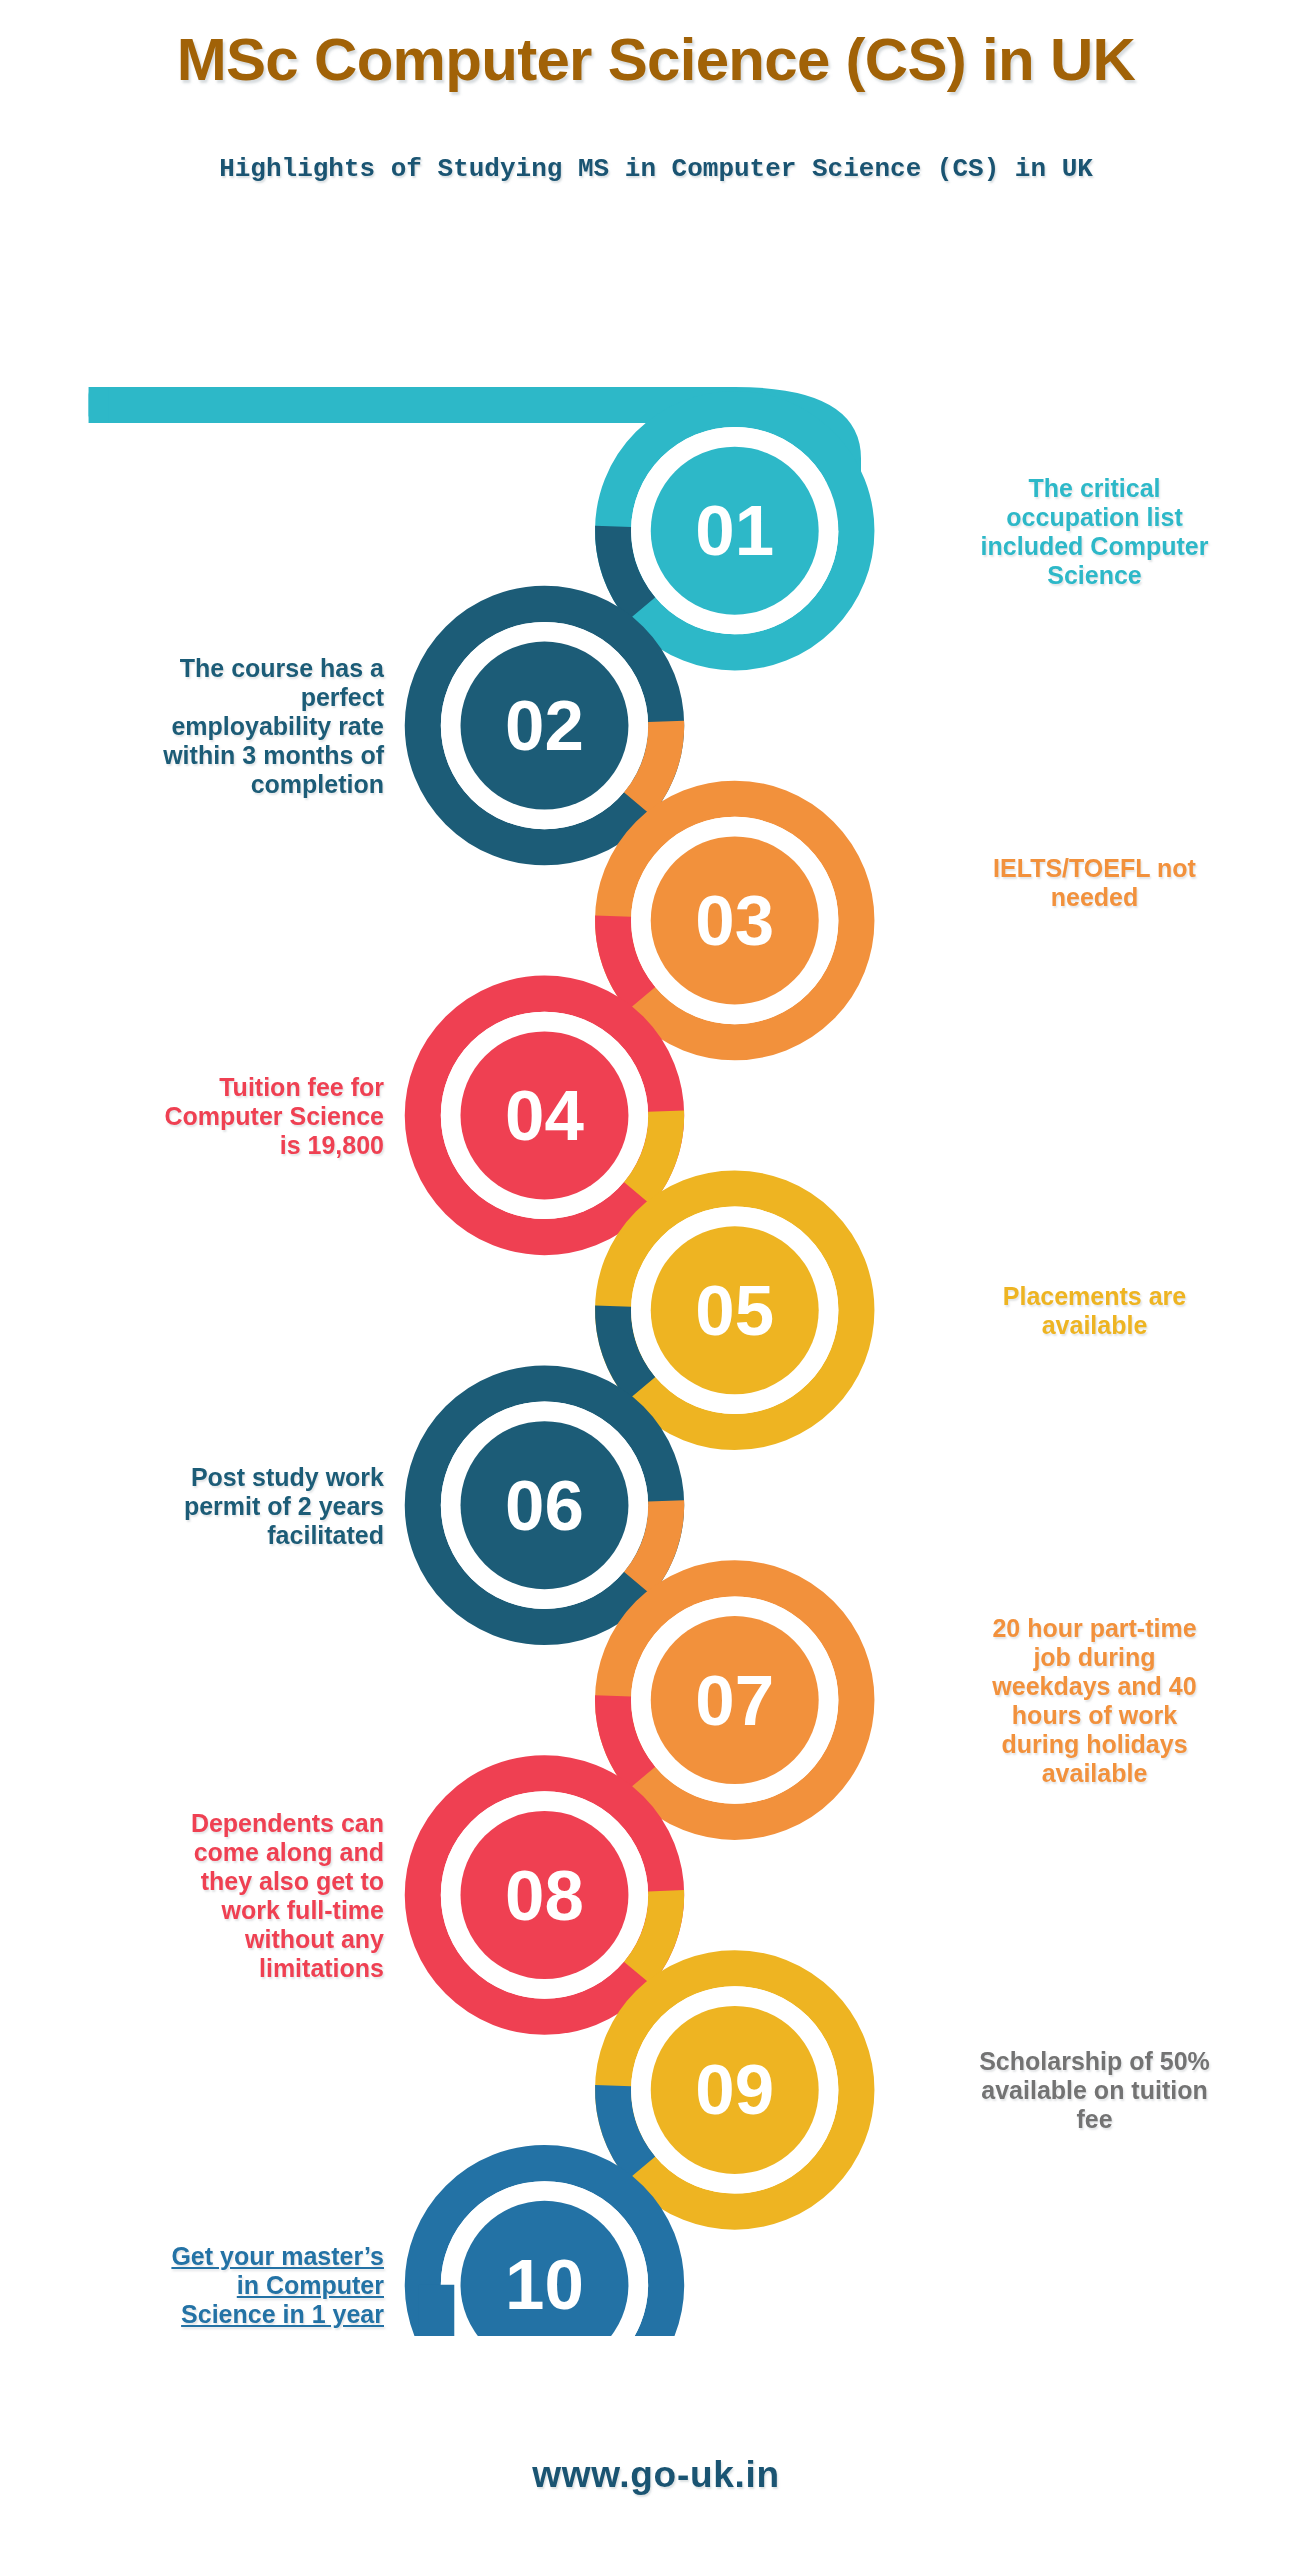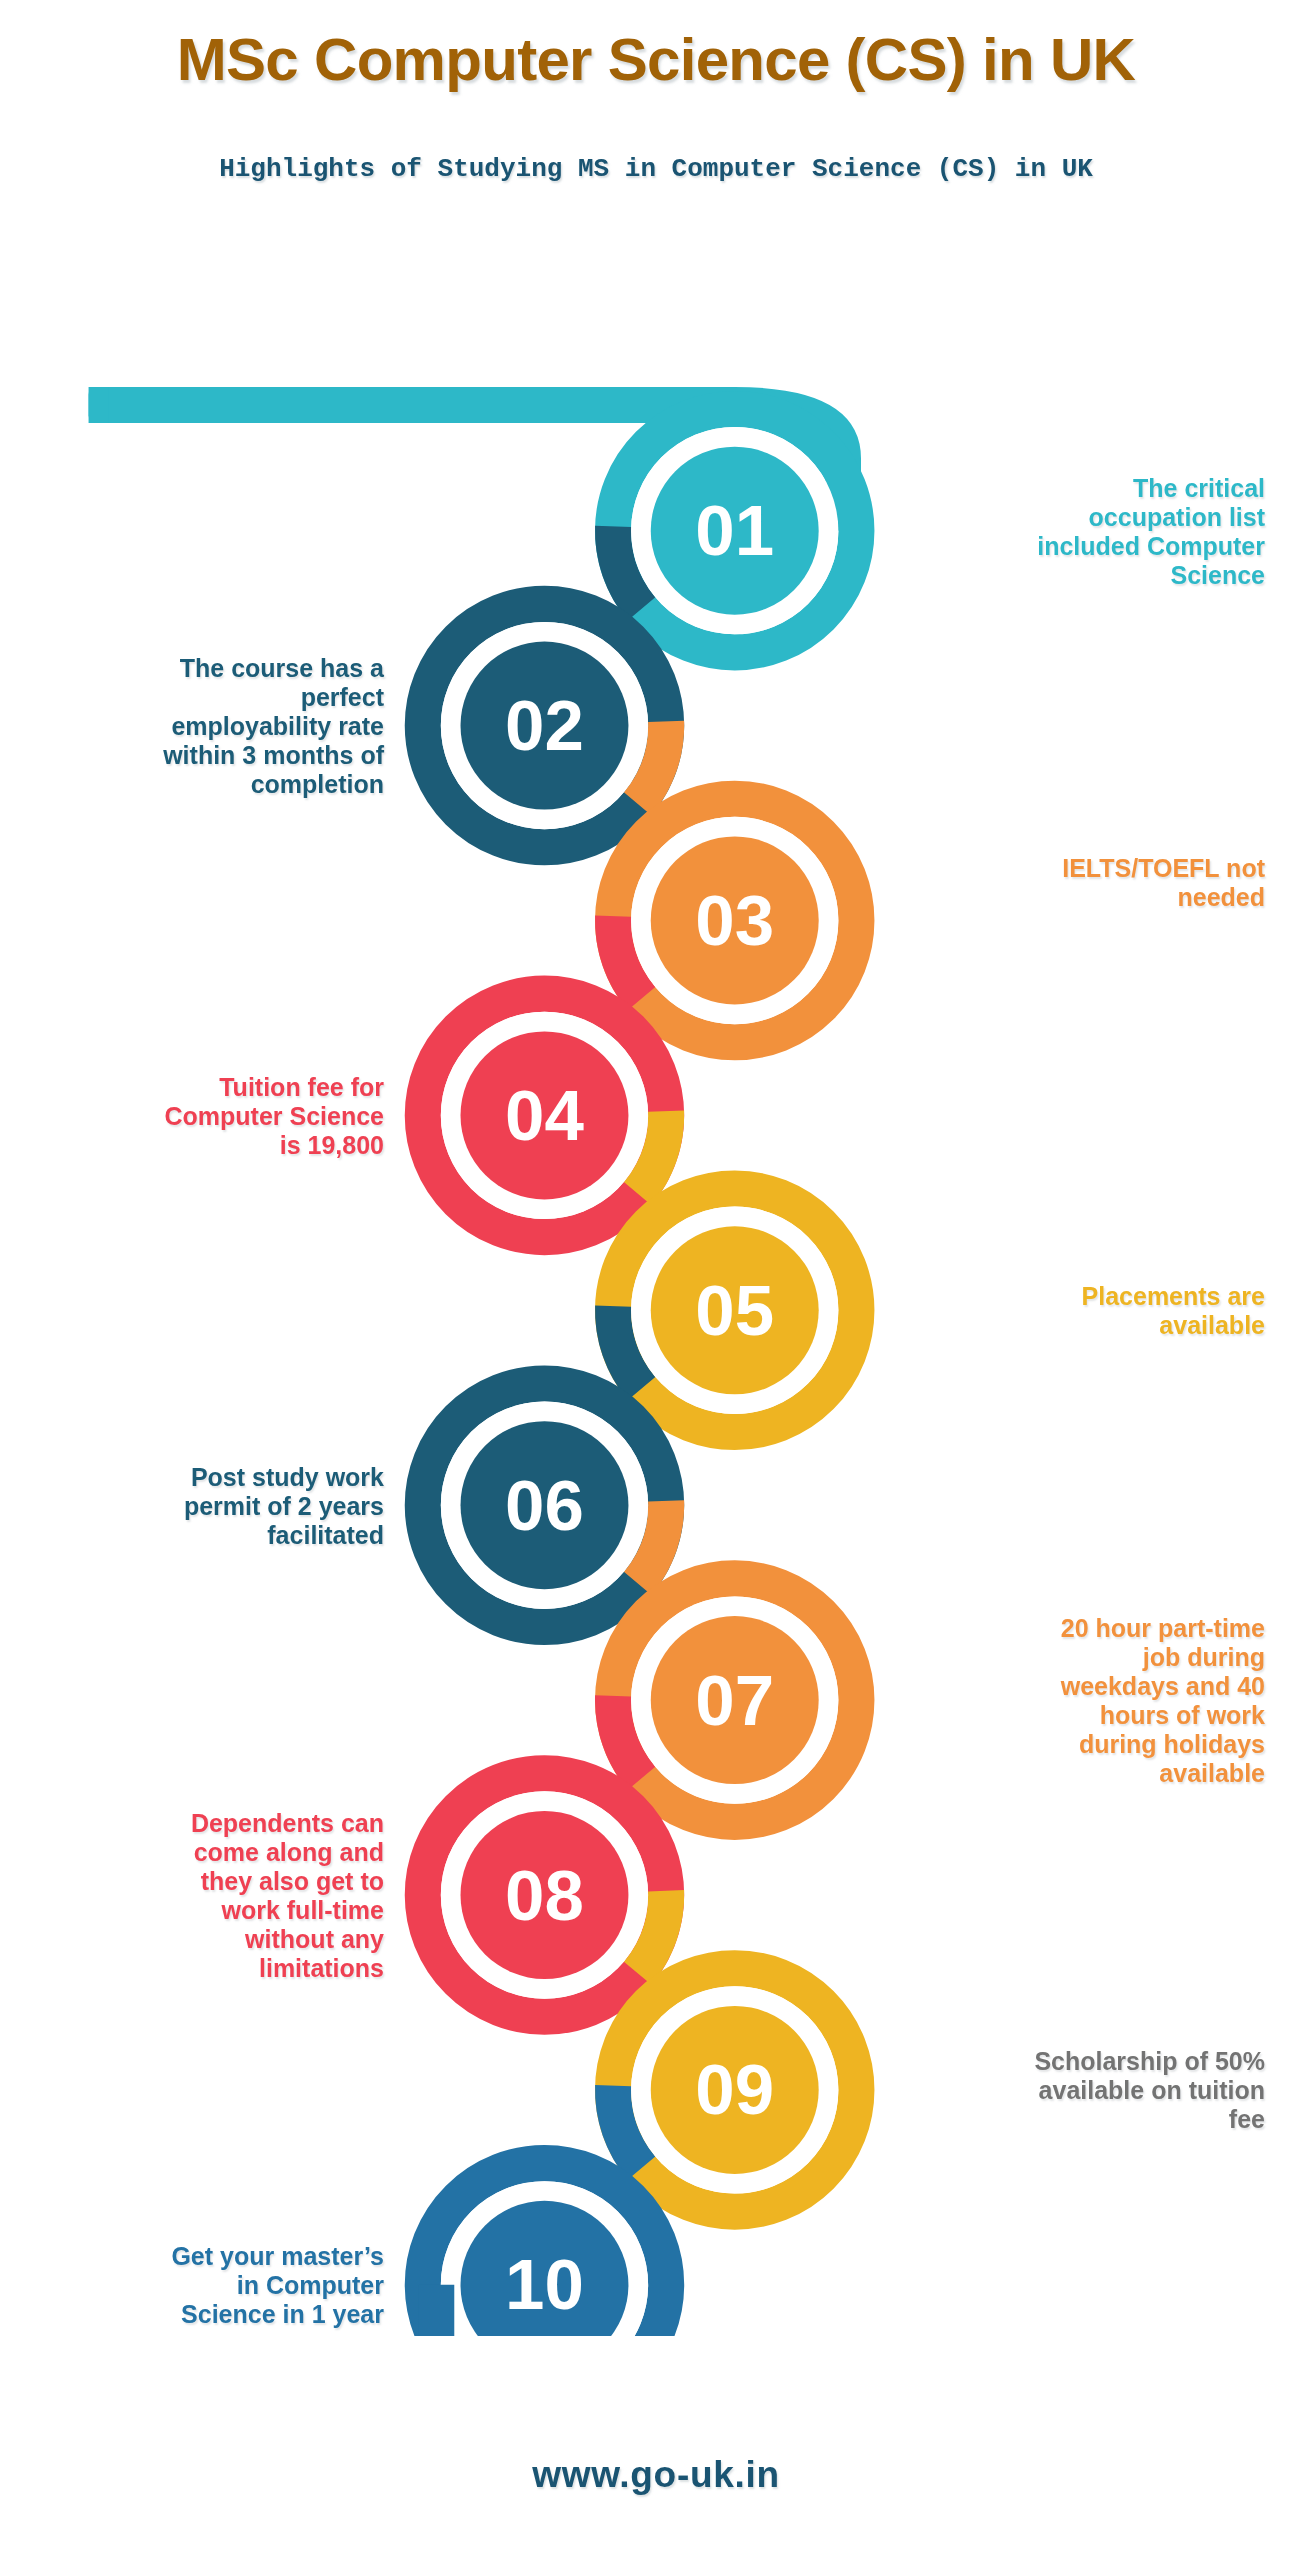--- a/index.html
+++ b/index.html
@@ -36,21 +36,21 @@
   }
 
   #chain{position:absolute;left:0;top:341px;width:1312px;height:1995px;}
 
   .label{
     position:absolute;
     font-size:25px;font-weight:bold;line-height:1.16;
     text-shadow:1.3px 2px 2px rgba(190,195,200,0.45);
     white-space:pre-line;
   }
-  .label.right{text-align:right;}
+  .label.right{text-align:center;}
   .label.left{text-align:right;}
 </style>
 </head>
 <body>
 
 <div id="stage">
 
   <div class="title">MSc Computer Science (CS) in UK</div>
   <div class="subtitle">Highlights of Studying MS in Computer Science (CS) in UK</div>
 
@@ -140,20 +140,20 @@
 available</div>
       <div class="label left" style="color: rgb(239, 64, 82); top: 1809px; left: 26px; width: 358px;">Dependents can
 come along and
 they also get to
 work full-time
 without any
 limitations</div>
       <div class="label right" style="color: #737373; top: 2047px; left: 924px; width: 341px;">Scholarship of 50%
 available on tuition
 fee</div>
-      <div class="label left" style="color: rgb(35, 114, 165); top: 2242px; left: 26px; width: 358px;">Get your master’s
+      <div class="label left" style="color: rgb(35, 114, 165); top: 2242px; left: 26px; width: 358px; text-decoration: underline;">Get your master’s
 in Computer
 Science in 1 year</div>
     </div>
 
   <div class="footer">www.go-uk.in</div>
 </div>
 
 
 </body></html>

